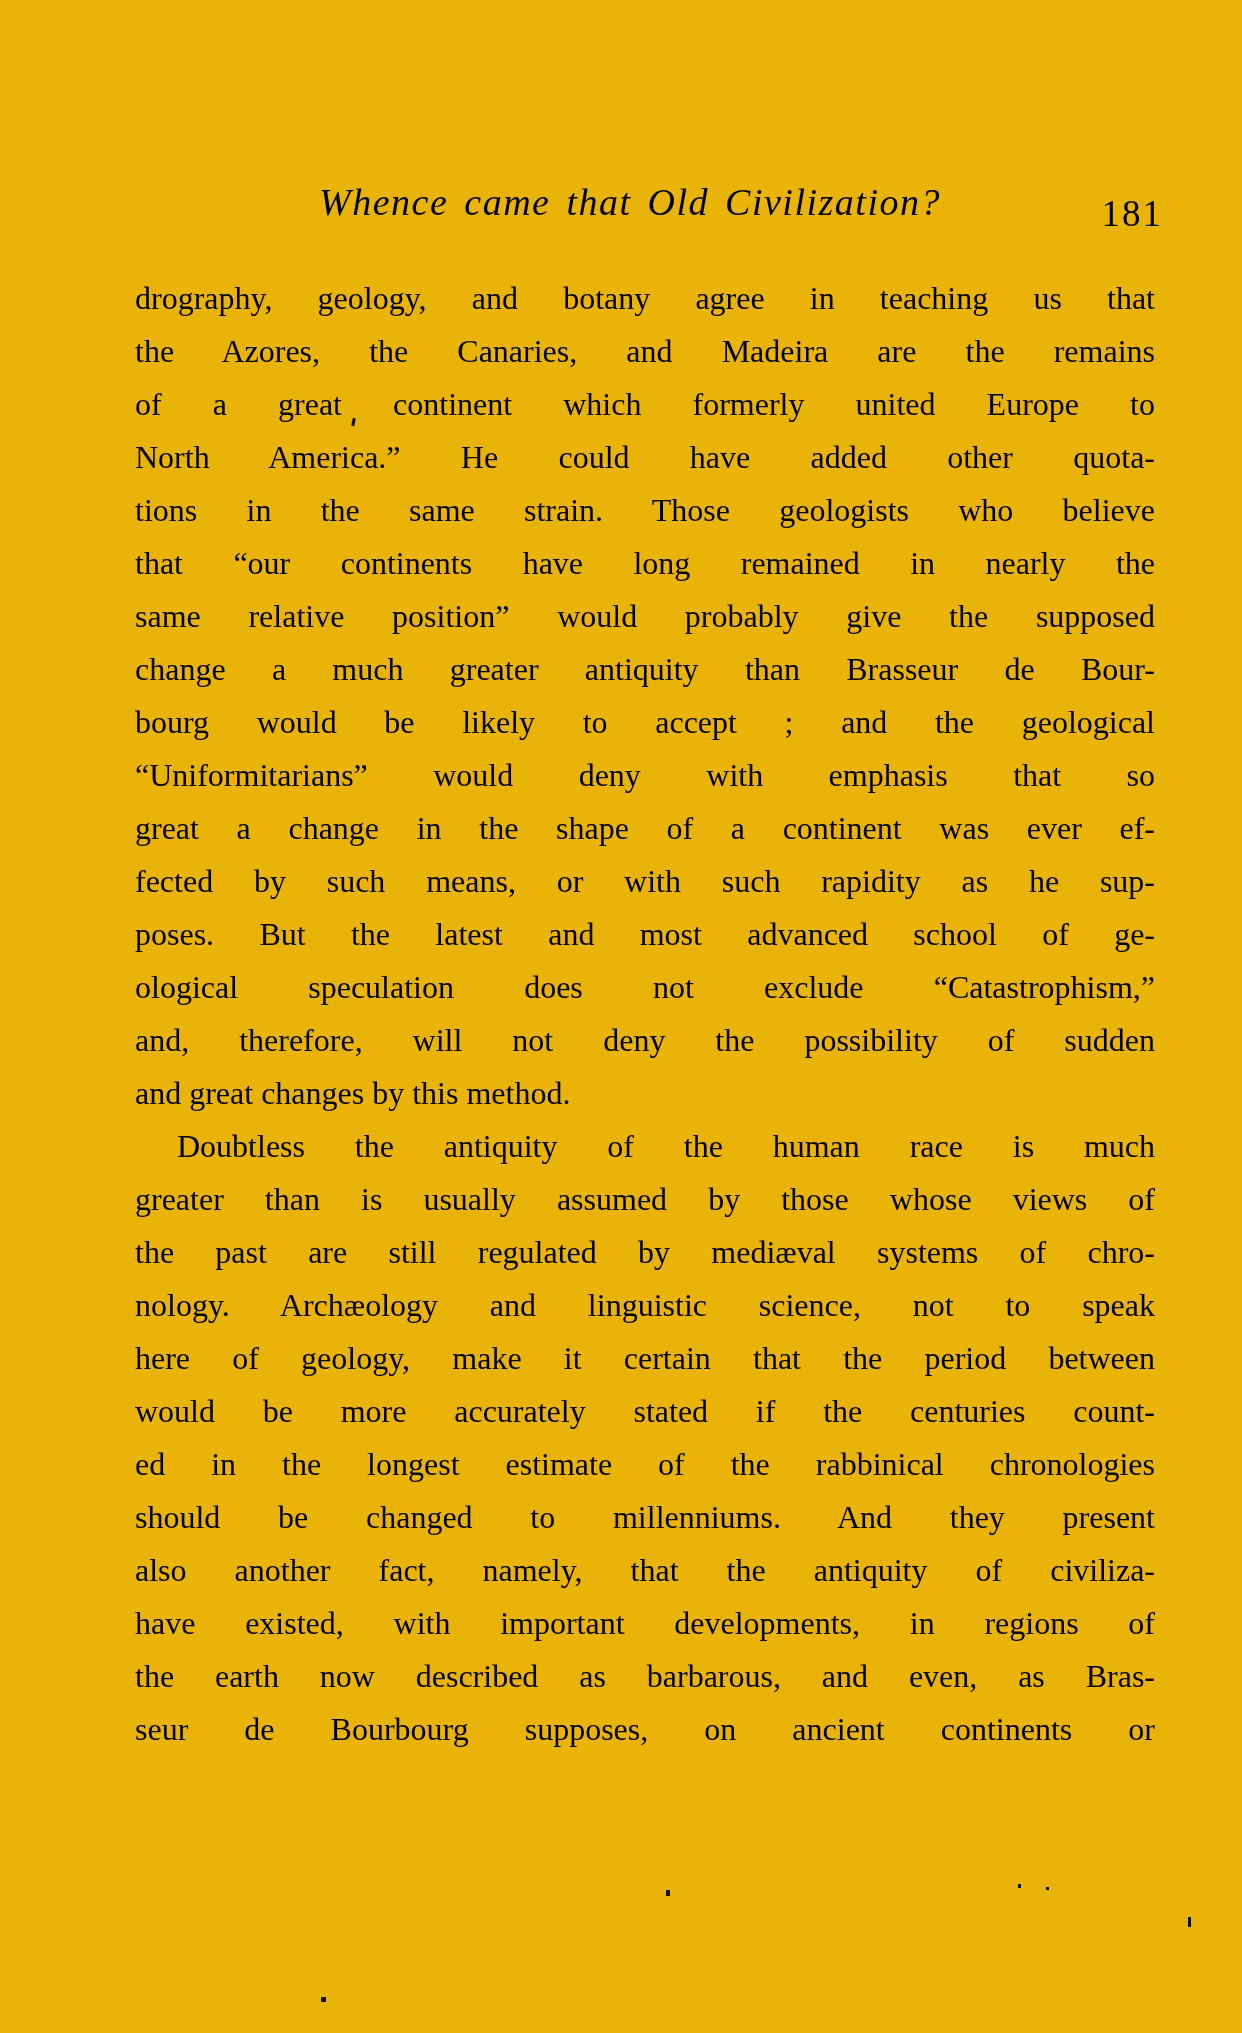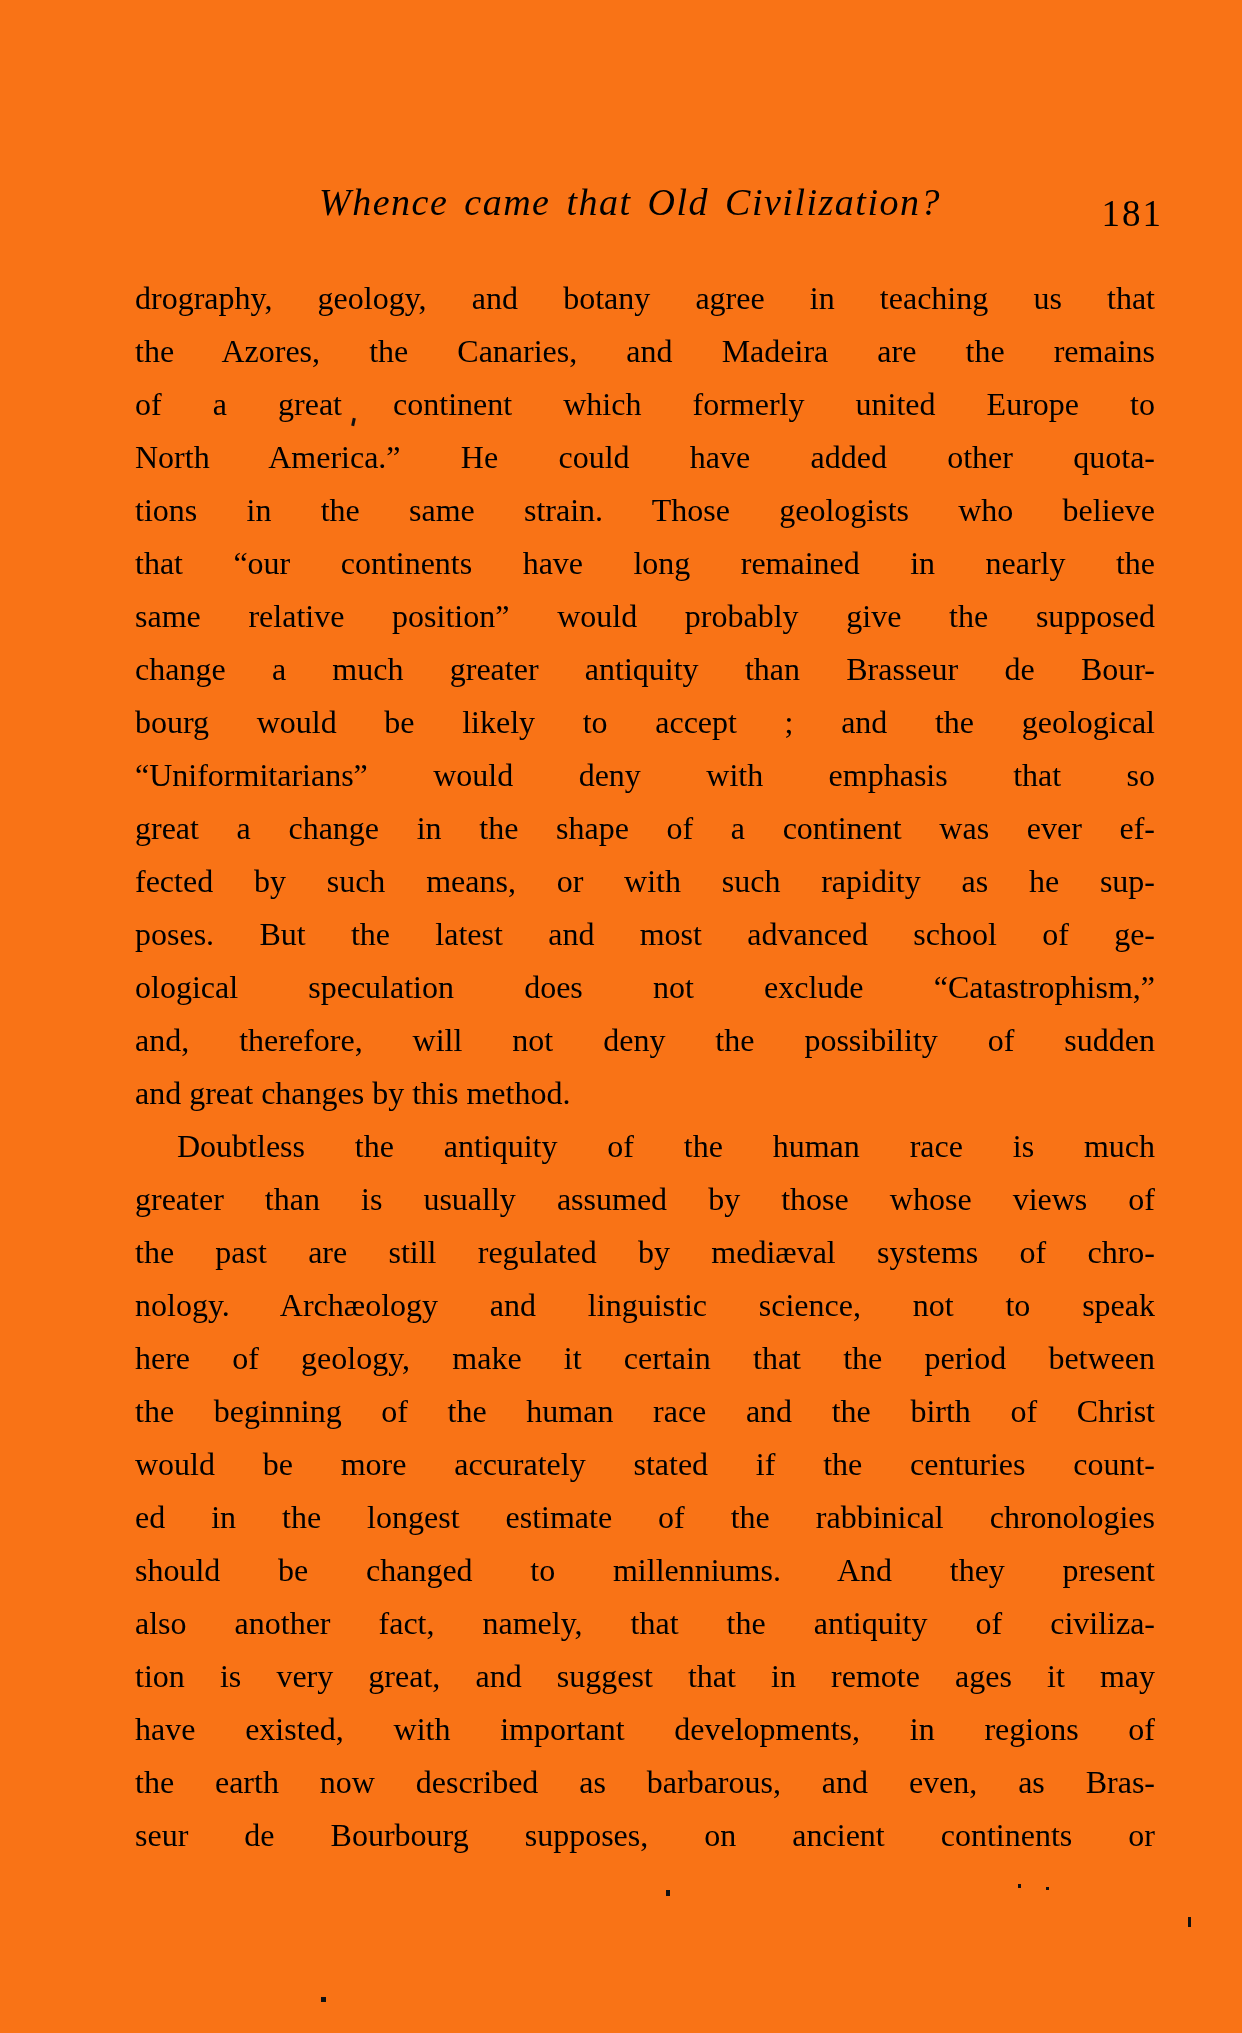--- a/index.html
+++ b/index.html
@@ -8,21 +8,21 @@
     height: 2033px;
     background: #ffffff;
     position: relative;
     overflow: hidden;
     font-family: "Liberation Serif", "DejaVu Serif", serif;
     color: #000000;
   }
   .scan-page {
     position: absolute;
     inset: 0;
-    background: #f97316;
+    background: #eab308;
   }
   .running-header {
     position: absolute;
     top: 180px;
     left: 135px;
     width: 1020px;
     height: 56px;
   }
   .running-header .header-title {
     position: absolute;
@@ -103,26 +103,24 @@
     <div class="textline">poses.  But the latest and most advanced school of ge-</div>
     <div class="textline">ological speculation does not exclude “Catastrophism,”</div>
     <div class="textline">and, therefore, will not deny the possibility of sudden</div>
     <div class="textline flush-left">and great changes by this method.</div>
 
     <div class="textline indent">Doubtless the antiquity of the human race is much</div>
     <div class="textline">greater than is usually assumed by those whose views of</div>
     <div class="textline">the past are still regulated by mediæval systems of chro-</div>
     <div class="textline">nology.  Archæology and linguistic science, not to speak</div>
     <div class="textline">here of geology, make it certain that the period between</div>
-    <div class="textline">the beginning of the human race and the birth of Christ</div>
     <div class="textline">would be more accurately stated if the centuries count-</div>
     <div class="textline">ed in the longest estimate of the rabbinical chronologies</div>
     <div class="textline">should be changed to millenniums.  And they present</div>
     <div class="textline">also another fact, namely, that the antiquity of civiliza-</div>
-    <div class="textline">tion is very great, and suggest that in remote ages it may</div>
     <div class="textline">have existed, with important developments, in regions of</div>
     <div class="textline">the earth now described as barbarous, and even, as Bras-</div>
     <div class="textline">seur de Bourbourg supposes, on ancient continents or</div>
   </div>
 
   <div class="speck s1"></div>
   <div class="speck s2"></div>
   <div class="speck s3"></div>
   <div class="speck s4"></div>
   <div class="speck s5"></div>

